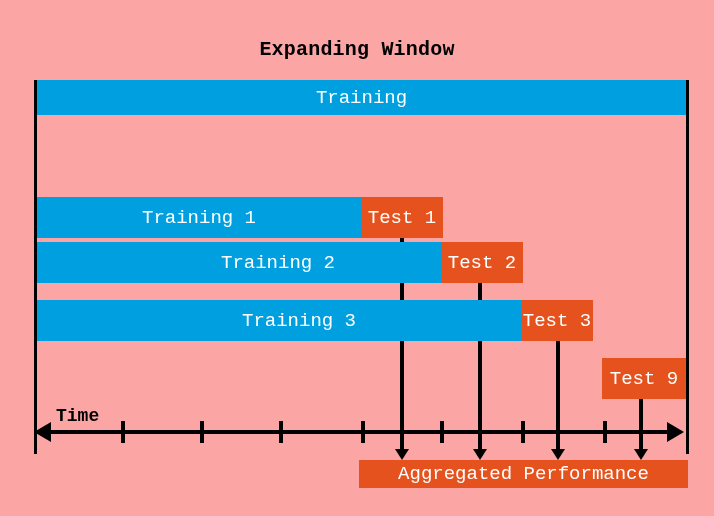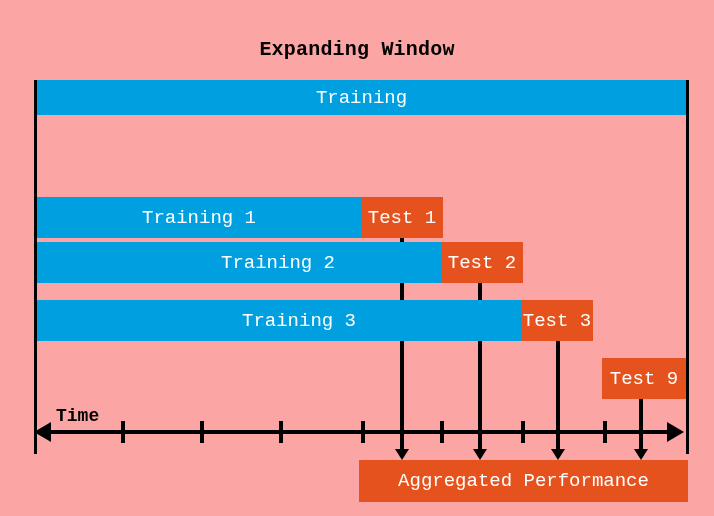--- a/index.html
+++ b/index.html
@@ -50,21 +50,21 @@
   .axis-line { position:absolute; left:46px; top:430px; width:622px; height:4px; background:var(--ink); z-index:2; }
   .axis-arrow { position:absolute; top:422px; width:0; height:0; z-index:2;
     border-top:10px solid transparent; border-bottom:10px solid transparent; }
   .axis-arrow.left  { left:34px;  border-right:17px solid var(--ink); }
   .axis-arrow.right { left:667px; border-left:17px solid var(--ink); }
   .tick { position:absolute; top:421px; width:4px; height:22px; background:var(--ink); z-index:2; }
 
   .time-label { position:absolute; left:56px; top:406px; font-size:18px; font-weight:600; color:var(--ink); z-index:4; }
 
   .aggregate {
-    left:359px; top:460px; width:329px; height:42px; font-size:19px;
+    left:359px; top:460px; width:329px; height:28px; font-size:19px;
   }
 </style>
 </head>
 <body>
 
 <div id="stage" style="--blue: #00A0E0; --orange: #E5521D; --ink: #000000;">
 
   <div class="title">Expanding Window</div>
 
   <div class="vline left"></div>

